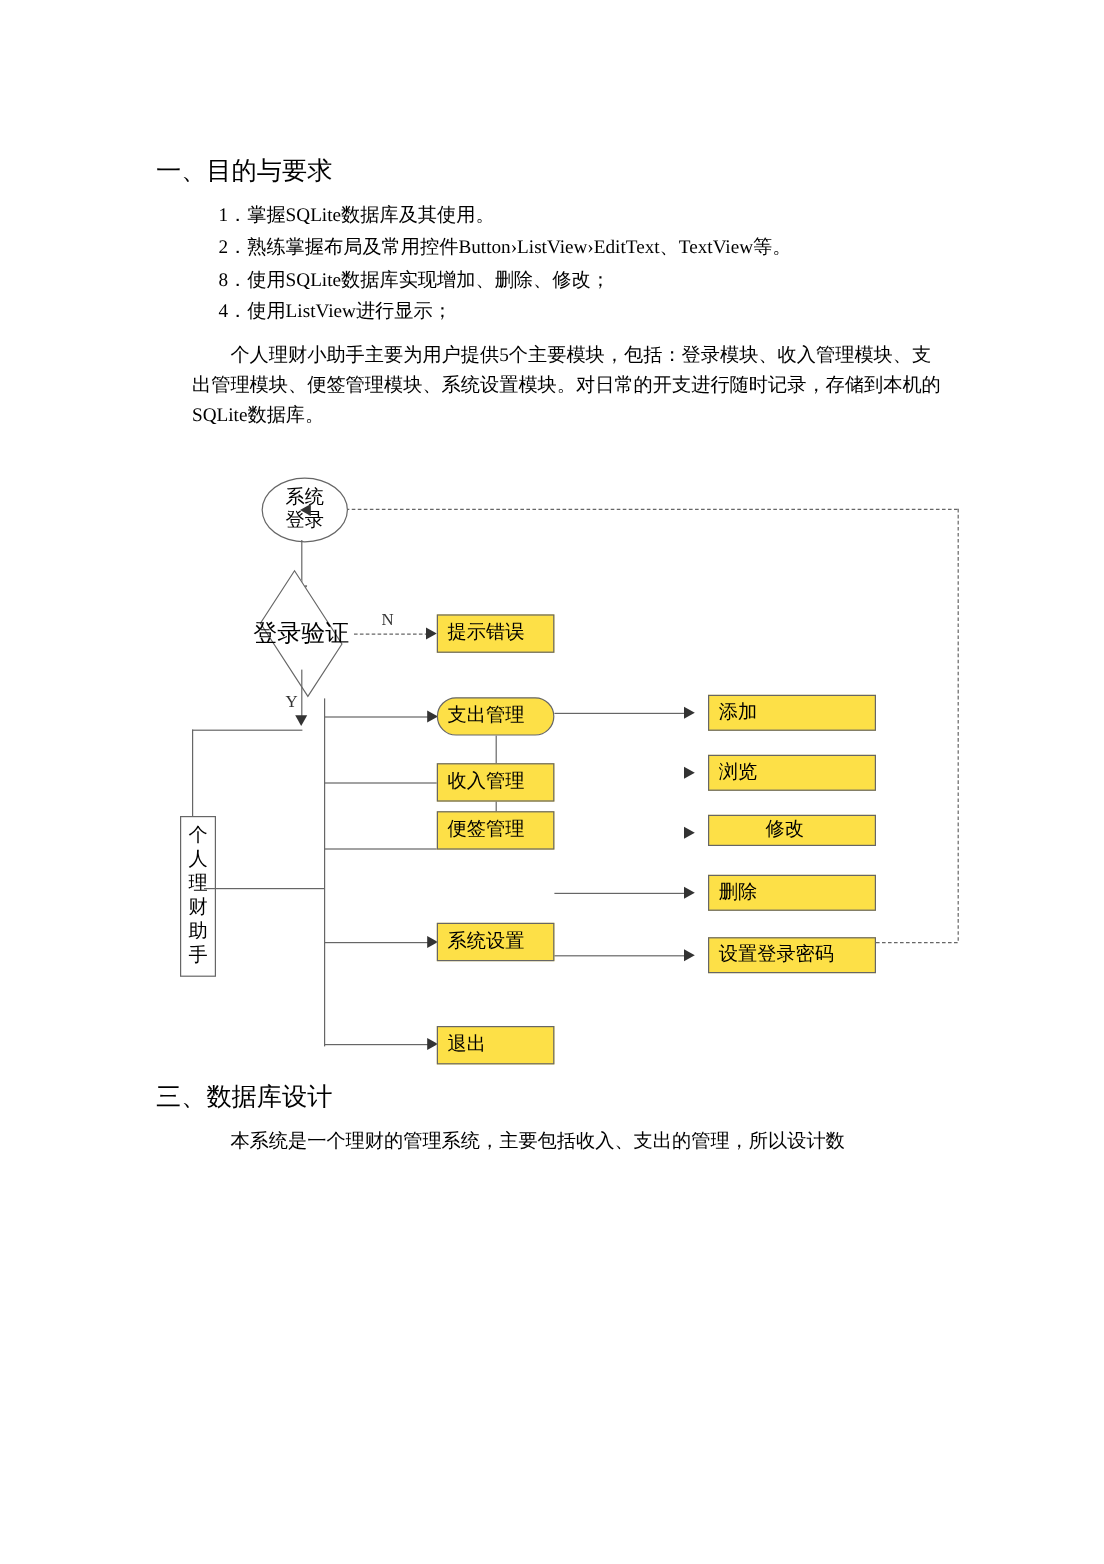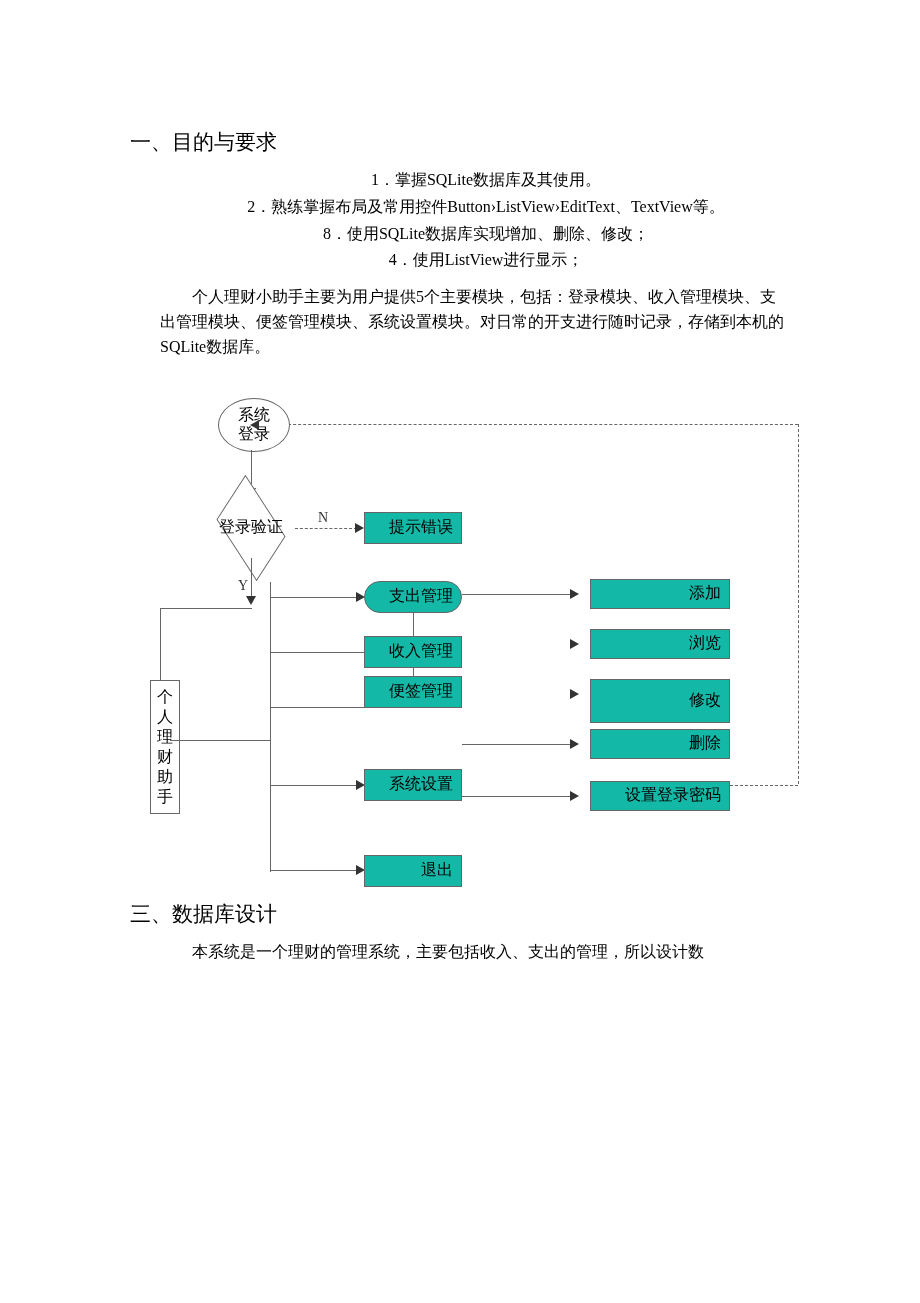--- a/index.html
+++ b/index.html
@@ -22,21 +22,20 @@
       margin-left: 38px;
       font-size: 22px;
     }
     .list {
       margin-left: 52px;
       font-size: 16px;
       line-height: 1.55;
     }
     .list .item {
       margin-bottom: 2px;
-      text-align: center;
     }
     .paragraph {
       margin: 12px 0 0 30px;
       font-size: 16px;
       line-height: 1.55;
       text-indent: 2em;
     }
 
     
     .diagram {
@@ -44,24 +43,24 @@
       margin-top: 30px;
       margin-bottom: 10px;
       width: 670px;
       height: 500px;
     }
 
     
     .node {
       position: absolute;
       border: 1px solid #666;
-      background: #14b8a6;
+      background: #fde047;
       display: flex;
       align-items: center;
-      justify-content: flex-end;
+      justify-content: flex-start;
       font-size: 16px;
       padding: 4px 8px;
       box-sizing: border-box;
     }
 
     
     .terminal {
       position: absolute;
       border: 1px solid #666;
       border-radius: 50%;
@@ -88,21 +87,21 @@
     .diamond {
       position: absolute;
       width: 70px;
       height: 50px;
       border: 1px solid #666;
       transform: rotate(45deg) skew(12deg, 12deg);
       background: #fff;
     }
     .diamond-label {
       position: relative;
-      font-size: 16px;
+      font-size: 20px;
     }
 
     
     .vlabel {
       position: absolute;
       font-size: 16px;
       border: 1px solid #666;
       padding: 6px 4px;
       text-align: center;
       line-height: 1.25;
@@ -257,21 +256,21 @@
     <div class="node" style="left:460px; top:189px; width:140px; height:30px;">
       <span>添加</span>
     </div>
 
     <div class="arrow-right" style="left:440px; top:249px;"></div>
     <div class="node" style="left:460px; top:239px; width:140px; height:30px;">
       <span>浏览</span>
     </div>
 
     <div class="arrow-right" style="left:440px; top:299px;"></div>
-    <div class="node" style="left:460px; top:289px; width:140px; height:44px;padding-left:47px;">
+    <div class="node" style="left:460px; top:289px; width:140px; height:26px;padding-left:47px;">
       <span>修改</span>
     </div>
 
     <div class="hline" style="left:332px; top:354px; width:108px;"></div>
     <div class="arrow-right" style="left:440px; top:349px;"></div>
     <div class="node" style="left:460px; top:339px; width:140px; height:30px;">
       <span>删除</span>
     </div>
 
     <div class="hline" style="left:332px; top:406px; width:108px;"></div>

